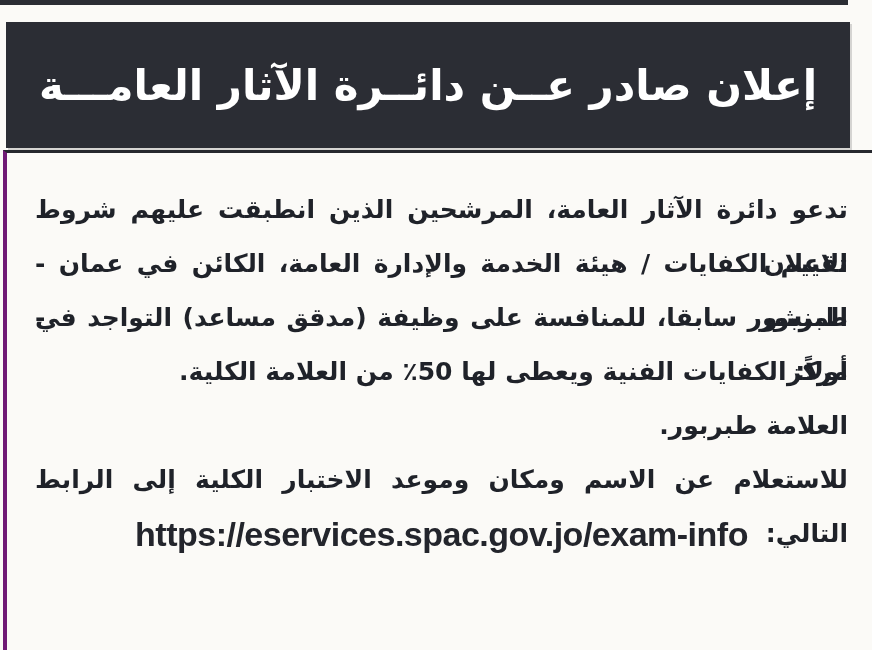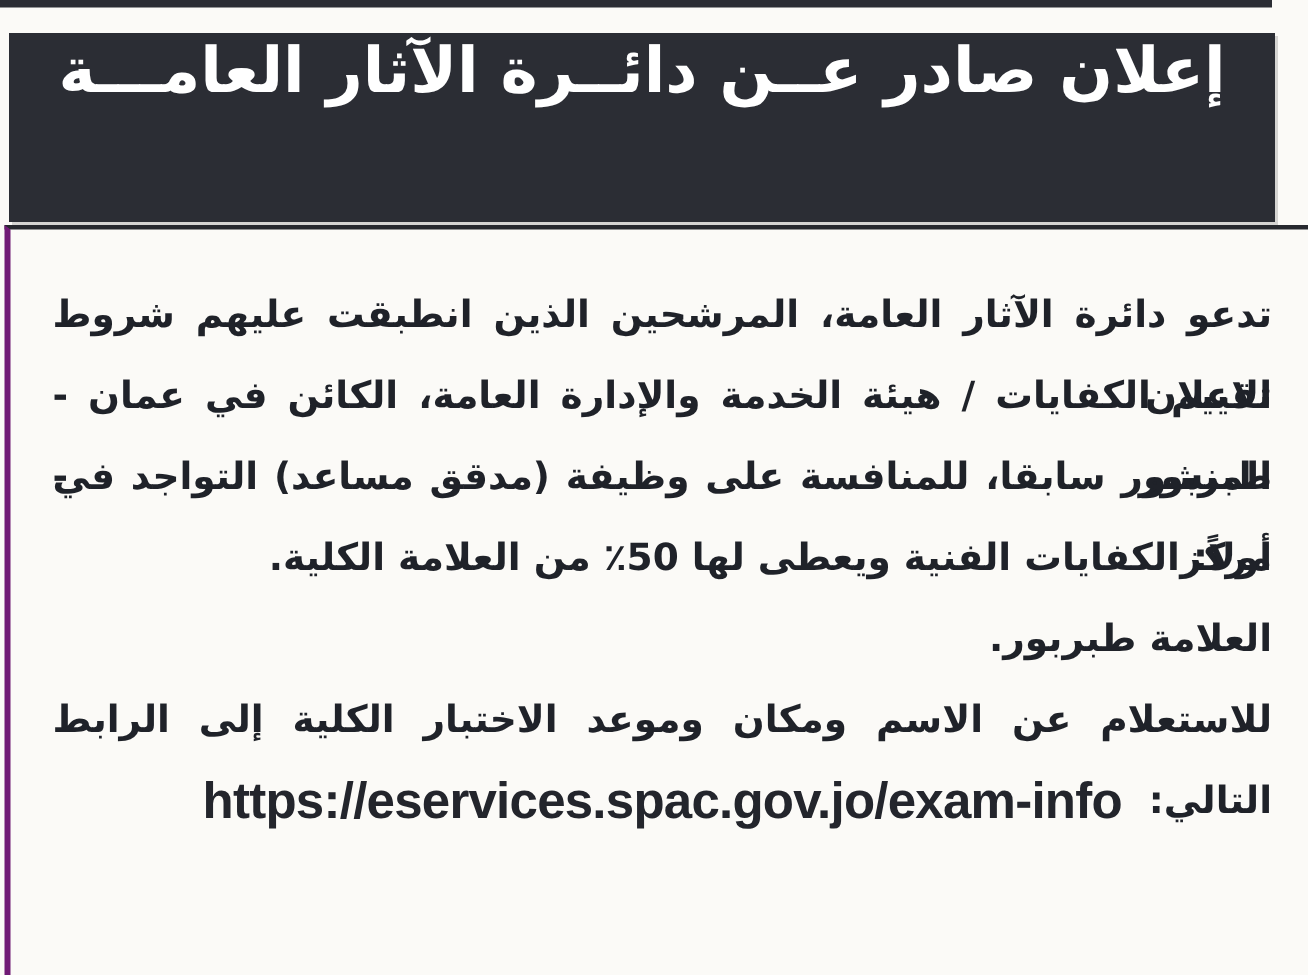--- a/index.html
+++ b/index.html
@@ -24,20 +24,21 @@
   }
   
   .header-box {
     position: absolute;
     top: 22px; left: 6px;
     width: 844px;
     height: 126px;
     background: #2b2d34;
     color: #ffffff;
     display: flex;
+    align-items: center;
     justify-content: center;
     direction: rtl;
     font-weight: bold;
     font-size: 42px;
     white-space: nowrap;
     box-shadow: 2px 2px 0 rgba(0,0,0,0.15);
   }
   
   .content-box {
     position: absolute;

